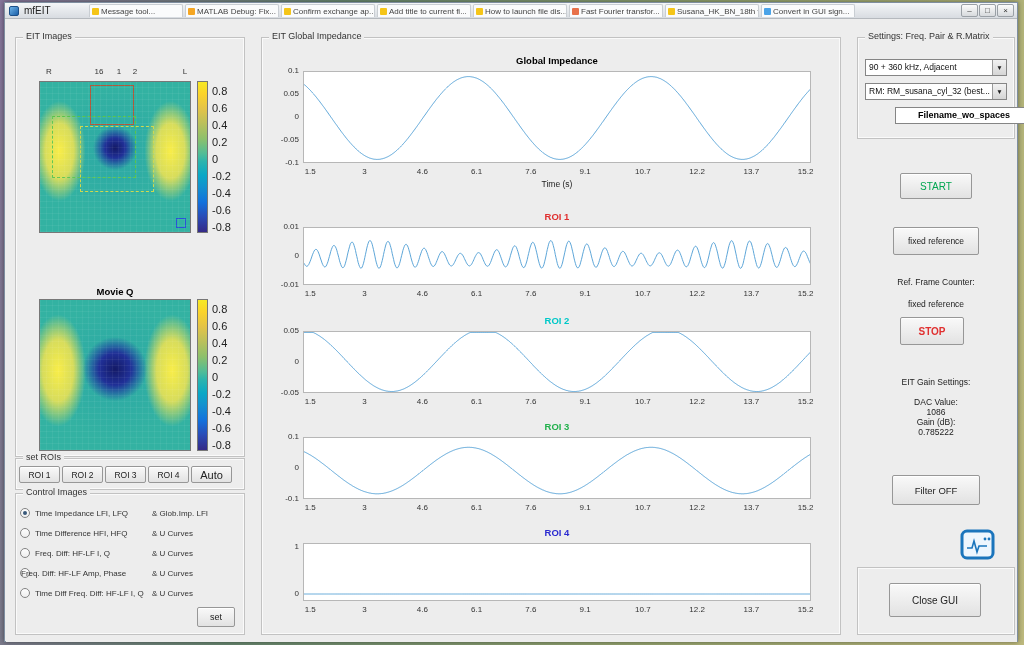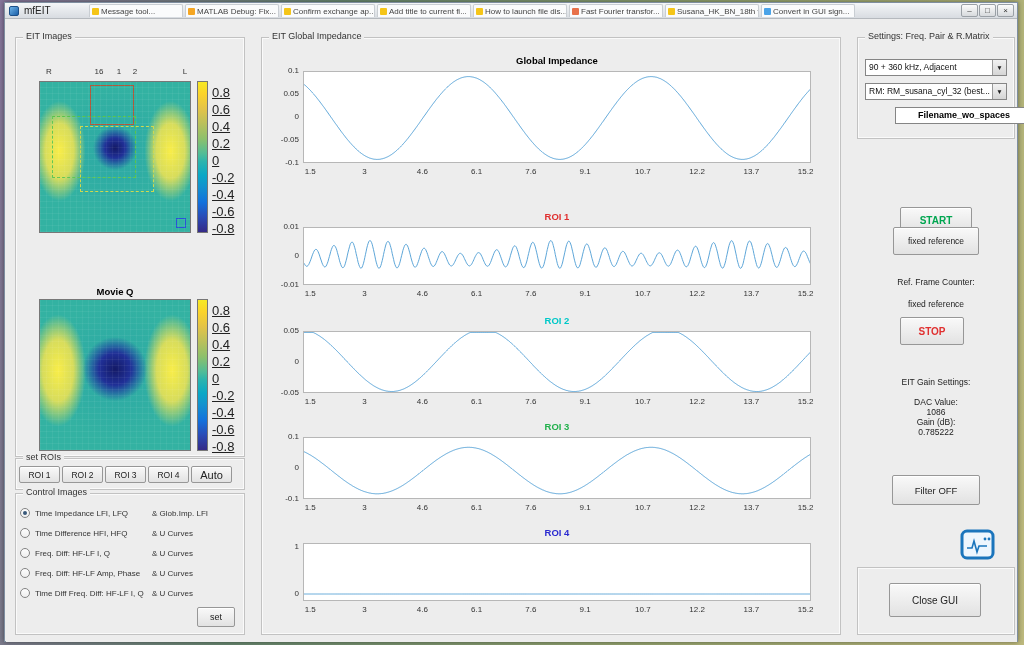--- a/index.html
+++ b/index.html
@@ -30,29 +30,29 @@
     display: flex; align-items: center; justify-content: center; color: #333; }
   .client { position: absolute; left: 1px; top: 17px; width: 1011px; height: 622px; background: #ededed; }
 
   .panel { position: absolute; border: 1px solid #c2c2c2; box-shadow: inset 0 0 0 1px #fafafa; }
   .plabel { position: absolute; top: -7px; left: 7px; background: #ededed; padding: 0 3px;
     font-size: 9px; color: #333; white-space: nowrap; }
 
   .btn { position: absolute; display: flex; align-items: center; justify-content: center;
     background: linear-gradient(#f9f9f9,#e2e2e2); border: 1px solid #979797; border-radius: 2px;
     font-size: 9px; color: #222; box-shadow: inset 0 1px 0 #fff; cursor: default; }
-  .start { color: #00a650; font-weight: bold; font-size: 10px; margin-top: 34px; }
+  .start { color: #00a650; font-weight: normal; font-size: 10px; }
   .stop  { color: #e03030; font-weight: bold; font-size: 10px; }
 
   .plot { position: absolute; background: #fff; border: 1px solid #b7b7b7; }
   .ct   { position: absolute; font-size: 9.5px; font-weight: bold; text-align: center; color: #000; }
   .tick { position: absolute; font-size: 8px; color: #333; }
   .ytick { text-align: right; }
   .xlab { position: absolute; font-size: 8.5px; color: #222; text-align: center; }
-  .cbtick { position: absolute; font-size: 13px; color: #222; text-decoration: underline; }
+  .cbtick { position: absolute; font-size: 11px; color: #222; }
   .ctxt { position: absolute; font-size: 8.5px; color: #222; text-align: center; }
 
   .combo { position: absolute; height: 17px; background: #fff; border: 1px solid #858585;
     font-size: 8.5px; color: #111; line-height: 15px; padding-left: 3px; overflow: hidden; white-space: nowrap; }
   .combo-arrow { position: absolute; right: 0; top: 0; bottom: 0; width: 14px;
     background: linear-gradient(#f2f2f2,#d5d5d5); border-left: 1px solid #9a9a9a;
     display: flex; align-items: center; justify-content: center; font-size: 6.5px; color: #222; }
   .edit { position: absolute; height: 17px; background: #fff; border: 1px solid #858585;
     font-size: 9px; font-weight: bold; text-align: center; line-height: 15px; }
 
@@ -226,21 +226,21 @@
       <div class="radio sel" style="position: absolute; left: 14px; top: 488px;"></div>
       <div class="tick" style="position: absolute; left: 29px; top: 489px; width: 118px;">Time Impedance LFI, LFQ</div>
       <div class="tick" style="position: absolute; left: 146px; top: 489px; width: 86px;">&amp;  Glob.Imp. LFI</div>
       <div class="radio" style="position: absolute; left: 14px; top: 508px;"></div>
       <div class="tick" style="position: absolute; left: 29px; top: 509px; width: 118px;">Time Difference HFI, HFQ</div>
       <div class="tick" style="position: absolute; left: 146px; top: 509px; width: 86px;">&amp;  U Curves</div>
       <div class="radio" style="position: absolute; left: 14px; top: 528px;"></div>
       <div class="tick" style="position: absolute; left: 29px; top: 529px; width: 118px;">Freq. Diff: HF-LF I, Q</div>
       <div class="tick" style="position: absolute; left: 146px; top: 529px; width: 86px;">&amp;  U Curves</div>
       <div class="radio" style="position: absolute; left: 14px; top: 548px;"></div>
-      <div class="tick" style="position: absolute; left: 29px; top: 549px; width: 118px;">Freq. Diff: HF-LF Amp, Phase</div>
+      <div class="tick" style="position: absolute; left: 15px; top: 549px; width: 118px;">Freq. Diff: HF-LF Amp, Phase</div>
       <div class="tick" style="position: absolute; left: 146px; top: 549px; width: 86px;">&amp;  U Curves</div>
       <div class="radio" style="position: absolute; left: 14px; top: 568px;"></div>
       <div class="tick" style="position: absolute; left: 29px; top: 569px; width: 118px;">Time Diff Freq. Diff: HF-LF I, Q</div>
       <div class="tick" style="position: absolute; left: 146px; top: 569px; width: 86px;">&amp;  U Curves</div>
       <div class="ct" style="position: absolute; left: 297px; top: 35px; width: 508px; color: rgb(0, 0, 0);">Global Impedance</div>
       <svg class="plot" width="508" height="92" style="left: 297px; top: 51px;">
         <polyline points="0.0,12.4 0.7,12.9 1.3,13.5 2.0,14.1 2.7,14.7 3.3,15.3 4.0,16.0 4.7,16.7 5.3,17.3 6.0,18.0 6.7,18.7 7.4,19.5 8.0,20.2 8.7,21.0 9.4,21.7 10.0,22.5 10.7,23.3 11.4,24.1 12.0,24.9 12.7,25.7 13.4,26.6 14.0,27.4 14.7,28.3 15.4,29.1 16.0,30.0 16.7,30.9 17.4,31.8 18.0,32.7 18.7,33.6 19.4,34.5 20.1,35.4 20.7,36.3 21.4,37.3 22.1,38.2 22.7,39.1 23.4,40.1 24.1,41.0 24.7,42.0 25.4,42.9 26.1,43.9 26.7,44.8 27.4,45.8 28.1,46.7 28.7,47.7 29.4,48.6 30.1,49.6 30.7,50.5 31.4,51.5 32.1,52.4 32.8,53.3 33.4,54.3 34.1,55.2 34.8,56.1 35.4,57.1 36.1,58.0 36.8,58.9 37.4,59.8 38.1,60.7 38.8,61.6 39.4,62.4 40.1,63.3 40.8,64.2 41.4,65.0 42.1,65.9 42.8,66.7 43.4,67.5 44.1,68.3 44.8,69.1 45.5,69.9 46.1,70.7 46.8,71.4 47.5,72.2 48.1,72.9 48.8,73.6 49.5,74.3 50.1,75.0 50.8,75.7 51.5,76.3 52.1,77.0 52.8,77.6 53.5,78.2 54.1,78.8 54.8,79.4 55.5,79.9 56.1,80.5 56.8,81.0 57.5,81.5 58.2,82.0 58.8,82.4 59.5,82.9 60.2,83.3 60.8,83.7 61.5,84.1 62.2,84.4 62.8,84.8 63.5,85.1 64.2,85.4 64.8,85.7 65.5,86.0 66.2,86.2 66.8,86.4 67.5,86.6 68.2,86.8 68.8,86.9 69.5,87.1 70.2,87.2 70.9,87.3 71.5,87.3 72.2,87.4 72.9,87.4 73.5,87.4 74.2,87.4 74.9,87.3 75.5,87.3 76.2,87.2 76.9,87.1 77.5,86.9 78.2,86.8 78.9,86.6 79.5,86.4 80.2,86.2 80.9,86.0 81.5,85.7 82.2,85.4 82.9,85.1 83.6,84.8 84.2,84.5 84.9,84.1 85.6,83.7 86.2,83.3 86.9,82.9 87.6,82.5 88.2,82.0 88.9,81.5 89.6,81.0 90.2,80.5 90.9,80.0 91.6,79.4 92.2,78.8 92.9,78.3 93.6,77.6 94.2,77.0 94.9,76.4 95.6,75.7 96.3,75.1 96.9,74.4 97.6,73.7 98.3,73.0 98.9,72.2 99.6,71.5 100.3,70.7 100.9,70.0 101.6,69.2 102.3,68.4 102.9,67.6 103.6,66.8 104.3,65.9 104.9,65.1 105.6,64.2 106.3,63.4 106.9,62.5 107.6,61.6 108.3,60.7 109.0,59.8 109.6,58.9 110.3,58.0 111.0,57.1 111.6,56.2 112.3,55.3 113.0,54.3 113.6,53.4 114.3,52.5 115.0,51.5 115.6,50.6 116.3,49.6 117.0,48.7 117.6,47.7 118.3,46.8 119.0,45.8 119.6,44.9 120.3,43.9 121.0,43.0 121.7,42.0 122.3,41.1 123.0,40.1 123.7,39.2 124.3,38.3 125.0,37.3 125.7,36.4 126.3,35.5 127.0,34.6 127.7,33.6 128.3,32.7 129.0,31.8 129.7,31.0 130.3,30.1 131.0,29.2 131.7,28.3 132.3,27.5 133.0,26.6 133.7,25.8 134.4,25.0 135.0,24.2 135.7,23.3 136.4,22.6 137.0,21.8 137.7,21.0 138.4,20.3 139.0,19.5 139.7,18.8 140.4,18.1 141.0,17.4 141.7,16.7 142.4,16.0 143.0,15.4 143.7,14.8 144.4,14.1 145.0,13.5 145.7,13.0 146.4,12.4 147.1,11.9 147.7,11.3 148.4,10.8 149.1,10.3 149.7,9.8 150.4,9.4 151.1,9.0 151.7,8.5 152.4,8.1 153.1,7.8 153.7,7.4 154.4,7.1 155.1,6.8 155.7,6.5 156.4,6.2 157.1,5.9 157.7,5.7 158.4,5.5 159.1,5.3 159.8,5.2 160.4,5.0 161.1,4.9 161.8,4.8 162.4,4.7 163.1,4.6 163.8,4.6 164.4,4.6 165.1,4.6 165.8,4.6 166.4,4.7 167.1,4.8 167.8,4.9 168.4,5.0 169.1,5.1 169.8,5.3 170.4,5.5 171.1,5.7 171.8,5.9 172.5,6.1 173.1,6.4 173.8,6.7 174.5,7.0 175.1,7.3 175.8,7.7 176.5,8.1 177.1,8.4 177.8,8.9 178.5,9.3 179.1,9.7 179.8,10.2 180.5,10.7 181.1,11.2 181.8,11.7 182.5,12.3 183.1,12.8 183.8,13.4 184.5,14.0 185.2,14.6 185.8,15.2 186.5,15.9 187.2,16.5 187.8,17.2 188.5,17.9 189.2,18.6 189.8,19.3 190.5,20.1 191.2,20.8 191.8,21.6 192.5,22.4 193.2,23.2 193.8,24.0 194.5,24.8 195.2,25.6 195.8,26.4 196.5,27.3 197.2,28.1 197.9,29.0 198.5,29.9 199.2,30.7 199.9,31.6 200.5,32.5 201.2,33.4 201.9,34.3 202.5,35.3 203.2,36.2 203.9,37.1 204.5,38.0 205.2,39.0 205.9,39.9 206.5,40.9 207.2,41.8 207.9,42.8 208.5,43.7 209.2,44.7 209.9,45.6 210.6,46.6 211.2,47.5 211.9,48.5 212.6,49.4 213.2,50.4 213.9,51.3 214.6,52.2 215.2,53.2 215.9,54.1 216.6,55.1 217.2,56.0 217.9,56.9 218.6,57.8 219.2,58.7 219.9,59.6 220.6,60.5 221.2,61.4 221.9,62.3 222.6,63.2 223.3,64.0 223.9,64.9 224.6,65.7 225.3,66.6 225.9,67.4 226.6,68.2 227.3,69.0 227.9,69.8 228.6,70.5 229.3,71.3 229.9,72.0 230.6,72.8 231.3,73.5 231.9,74.2 232.6,74.9 233.3,75.6 233.9,76.2 234.6,76.9 235.3,77.5 236.0,78.1 236.6,78.7 237.3,79.3 238.0,79.8 238.6,80.4 239.3,80.9 240.0,81.4 240.6,81.9 241.3,82.3 242.0,82.8 242.6,83.2 243.3,83.6 244.0,84.0 244.6,84.4 245.3,84.7 246.0,85.1 246.6,85.4 247.3,85.6 248.0,85.9 248.7,86.2 249.3,86.4 250.0,86.6 250.7,86.8 251.3,86.9 252.0,87.0 252.7,87.2 253.3,87.2 254.0,87.3 254.7,87.4 255.3,87.4 256.0,87.4 256.7,87.4 257.3,87.3 258.0,87.3 258.7,87.2 259.3,87.1 260.0,87.0 260.7,86.8 261.4,86.6 262.0,86.5 262.7,86.2 263.4,86.0 264.0,85.8 264.7,85.5 265.4,85.2 266.0,84.9 266.7,84.5 267.4,84.2 268.0,83.8 268.7,83.4 269.4,83.0 270.0,82.5 270.7,82.1 271.4,81.6 272.0,81.1 272.7,80.6 273.4,80.1 274.1,79.5 274.7,78.9 275.4,78.4 276.1,77.7 276.7,77.1 277.4,76.5 278.1,75.8 278.7,75.2 279.4,74.5 280.1,73.8 280.7,73.1 281.4,72.4 282.1,71.6 282.7,70.9 283.4,70.1 284.1,69.3 284.7,68.5 285.4,67.7 286.1,66.9 286.8,66.1 287.4,65.2 288.1,64.4 288.8,63.5 289.4,62.7 290.1,61.8 290.8,60.9 291.4,60.0 292.1,59.1 292.8,58.2 293.4,57.3 294.1,56.4 294.8,55.4 295.4,54.5 296.1,53.6 296.8,52.6 297.4,51.7 298.1,50.7 298.8,49.8 299.5,48.9 300.1,47.9 300.8,46.9 301.5,46.0 302.1,45.0 302.8,44.1 303.5,43.1 304.1,42.2 304.8,41.2 305.5,40.3 306.1,39.4 306.8,38.4 307.5,37.5 308.1,36.6 308.8,35.6 309.5,34.7 310.1,33.8 310.8,32.9 311.5,32.0 312.2,31.1 312.8,30.2 313.5,29.3 314.2,28.5 314.8,27.6 315.5,26.8 316.2,25.9 316.8,25.1 317.5,24.3 318.2,23.5 318.8,22.7 319.5,21.9 320.2,21.1 320.8,20.4 321.5,19.6 322.2,18.9 322.8,18.2 323.5,17.5 324.2,16.8 324.9,16.2 325.5,15.5 326.2,14.9 326.9,14.2 327.5,13.6 328.2,13.1 328.9,12.5 329.5,11.9 330.2,11.4 330.9,10.9 331.5,10.4 332.2,9.9 332.9,9.5 333.5,9.0 334.2,8.6 334.9,8.2 335.5,7.8 336.2,7.5 336.9,7.1 337.6,6.8 338.2,6.5 338.9,6.2 339.6,6.0 340.2,5.8 340.9,5.5 341.6,5.4 342.2,5.2 342.9,5.0 343.6,4.9 344.2,4.8 344.9,4.7 345.6,4.7 346.2,4.6 346.9,4.6 347.6,4.6 348.2,4.6 348.9,4.7 349.6,4.8 350.3,4.8 350.9,5.0 351.6,5.1 352.3,5.2 352.9,5.4 353.6,5.6 354.3,5.9 354.9,6.1 355.6,6.4 356.3,6.6 356.9,6.9 357.6,7.3 358.3,7.6 358.9,8.0 359.6,8.4 360.3,8.8 360.9,9.2 361.6,9.7 362.3,10.1 363.0,10.6 363.6,11.1 364.3,11.6 365.0,12.2 365.6,12.7 366.3,13.3 367.0,13.9 367.6,14.5 368.3,15.1 369.0,15.8 369.6,16.4 370.3,17.1 371.0,17.8 371.6,18.5 372.3,19.2 373.0,20.0 373.6,20.7 374.3,21.5 375.0,22.2 375.7,23.0 376.3,23.8 377.0,24.6 377.7,25.5 378.3,26.3 379.0,27.1 379.7,28.0 380.3,28.8 381.0,29.7 381.7,30.6 382.3,31.5 383.0,32.4 383.7,33.3 384.3,34.2 385.0,35.1 385.7,36.0 386.3,37.0 387.0,37.9 387.7,38.8 388.4,39.8 389.0,40.7 389.7,41.6 390.4,42.6 391.0,43.5 391.7,44.5 392.4,45.4 393.0,46.4 393.7,47.4 394.4,48.3 395.0,49.3 395.7,50.2 396.4,51.1 397.0,52.1 397.7,53.0 398.4,54.0 399.0,54.9 399.7,55.8 400.4,56.8 401.1,57.7 401.7,58.6 402.4,59.5 403.1,60.4 403.7,61.3 404.4,62.1 405.1,63.0 405.7,63.9 406.4,64.7 407.1,65.6 407.7,66.4 408.4,67.2 409.1,68.1 409.7,68.9 410.4,69.6 411.1,70.4 411.7,71.2 412.4,71.9 413.1,72.7 413.8,73.4 414.4,74.1 415.1,74.8 415.8,75.5 416.4,76.1 417.1,76.8 417.8,77.4 418.4,78.0 419.1,78.6 419.8,79.2 420.4,79.7 421.1,80.3 421.8,80.8 422.4,81.3 423.1,81.8 423.8,82.3 424.4,82.7 425.1,83.2 425.8,83.6 426.5,84.0 427.1,84.3 427.8,84.7 428.5,85.0 429.1,85.3 429.8,85.6 430.5,85.9 431.1,86.1 431.8,86.3 432.5,86.5 433.1,86.7 433.8,86.9 434.5,87.0 435.1,87.1 435.8,87.2 436.5,87.3 437.1,87.4 437.8,87.4 438.5,87.4 439.2,87.4 439.8,87.4 440.5,87.3 441.2,87.2 441.8,87.1 442.5,87.0 443.2,86.8 443.8,86.7 444.5,86.5 445.2,86.3 445.8,86.1 446.5,85.8 447.2,85.5 447.8,85.2 448.5,84.9 449.2,84.6 449.8,84.2 450.5,83.9 451.2,83.5 451.9,83.0 452.5,82.6 453.2,82.2 453.9,81.7 454.5,81.2 455.2,80.7 455.9,80.1 456.5,79.6 457.2,79.0 457.9,78.5 458.5,77.9 459.2,77.2 459.9,76.6 460.5,76.0 461.2,75.3 461.9,74.6 462.5,73.9 463.2,73.2 463.9,72.5 464.6,71.7 465.2,71.0 465.9,70.2 466.6,69.4 467.2,68.6 467.9,67.8 468.6,67.0 469.2,66.2 469.9,65.4 470.6,64.5 471.2,63.7 471.9,62.8 472.6,61.9 473.2,61.0 473.9,60.1 474.6,59.3 475.2,58.3 475.9,57.4 476.6,56.5 477.3,55.6 477.9,54.7 478.6,53.7 479.3,52.8 479.9,51.8 480.6,50.9 481.3,50.0 481.9,49.0 482.6,48.1 483.3,47.1 483.9,46.2 484.6,45.2 485.3,44.3 485.9,43.3 486.6,42.4 487.3,41.4 487.9,40.5 488.6,39.5 489.3,38.6 490.0,37.6 490.6,36.7 491.3,35.8 492.0,34.9 492.6,34.0 493.3,33.0 494.0,32.1 494.6,31.3 495.3,30.4 496.0,29.5 496.6,28.6 497.3,27.8 498.0,26.9 498.6,26.1 499.3,25.2 500.0,24.4 500.6,23.6 501.3,22.8 502.0,22.0 502.7,21.3 503.3,20.5 504.0,19.8 504.7,19.0 505.3,18.3 506.0,17.6 506.7,16.9 507.3,16.3 508.0,15.6" fill="none" stroke="#4c9cd4" stroke-width="0.9"></polyline>
       </svg>
       <div class="tick ytick" style="position: absolute; left: 249px; top: 46px; width: 44px;">0.1</div>
       <div class="tick ytick" style="position: absolute; left: 249px; top: 69px; width: 44px;">0.05</div>
@@ -250,20 +250,21 @@
       <div class="tick" style="position: absolute; left: 288.231px; top: 147px; width: 32px; text-align: center;">1.5</div>
       <div class="tick" style="position: absolute; left: 342.466px; top: 147px; width: 32px; text-align: center;">3</div>
       <div class="tick" style="position: absolute; left: 400.317px; top: 147px; width: 32px; text-align: center;">4.6</div>
       <div class="tick" style="position: absolute; left: 454.552px; top: 147px; width: 32px; text-align: center;">6.1</div>
       <div class="tick" style="position: absolute; left: 508.786px; top: 147px; width: 32px; text-align: center;">7.6</div>
       <div class="tick" style="position: absolute; left: 563.021px; top: 147px; width: 32px; text-align: center;">9.1</div>
       <div class="tick" style="position: absolute; left: 620.872px; top: 147px; width: 32px; text-align: center;">10.7</div>
       <div class="tick" style="position: absolute; left: 675.107px; top: 147px; width: 32px; text-align: center;">12.2</div>
       <div class="tick" style="position: absolute; left: 729.342px; top: 147px; width: 32px; text-align: center;">13.7</div>
       <div class="tick" style="position: absolute; left: 783.577px; top: 147px; width: 32px; text-align: center;">15.2</div>
+      <div class="xlab" style="position: absolute; left: 297px; top: 159px; width: 508px;">Time (s)</div>
       <div class="ct" style="position: absolute; left: 297px; top: 191px; width: 508px; color: rgb(224, 48, 48);">ROI 1</div>
       <svg class="plot" width="508" height="58" style="left: 297px; top: 207px;">
         <polyline points="0.0,35.2 0.7,36.4 1.3,37.4 2.0,38.1 2.7,38.3 3.3,38.1 4.0,37.6 4.7,36.6 5.3,35.3 6.0,33.7 6.7,31.9 7.4,30.0 8.0,28.1 8.7,26.2 9.4,24.6 10.0,23.2 10.7,22.1 11.4,21.5 12.0,21.3 12.7,21.6 13.4,22.4 14.0,23.5 14.7,25.1 15.4,26.9 16.0,28.9 16.7,31.0 17.4,33.0 18.0,34.9 18.7,36.5 19.4,37.8 20.1,38.6 20.7,39.0 21.4,38.8 22.1,38.1 22.7,36.9 23.4,35.2 24.1,33.2 24.7,30.9 25.4,28.5 26.1,26.0 26.7,23.6 27.4,21.5 28.1,19.7 28.7,18.4 29.4,17.6 30.1,17.4 30.7,17.8 31.4,18.7 32.1,20.2 32.8,22.2 33.4,24.5 34.1,27.0 34.8,29.6 35.4,32.2 36.1,34.6 36.8,36.6 37.4,38.2 38.1,39.3 38.8,39.7 39.4,39.5 40.1,38.7 40.8,37.2 41.4,35.2 42.1,32.7 42.8,30.0 43.4,27.1 44.1,24.1 44.8,21.3 45.5,18.8 46.1,16.7 46.8,15.2 47.5,14.3 48.1,14.1 48.8,14.5 49.5,15.7 50.1,17.5 50.8,19.8 51.5,22.5 52.1,25.5 52.8,28.5 53.5,31.5 54.1,34.3 54.8,36.6 55.5,38.5 56.1,39.7 56.8,40.2 57.5,40.0 58.2,39.0 58.8,37.4 59.5,35.2 60.2,32.5 60.8,29.5 61.5,26.3 62.2,23.1 62.8,20.1 63.5,17.4 64.2,15.2 64.8,13.6 65.5,12.7 66.2,12.5 66.8,13.1 67.5,14.4 68.2,16.3 68.8,18.8 69.5,21.7 70.2,24.8 70.9,28.1 71.5,31.2 72.2,34.1 72.9,36.5 73.5,38.5 74.2,39.7 74.9,40.3 75.5,40.1 76.2,39.1 76.9,37.5 77.5,35.3 78.2,32.7 78.9,29.7 79.5,26.6 80.2,23.5 80.9,20.5 81.5,18.0 82.2,15.8 82.9,14.3 83.6,13.5 84.2,13.4 84.9,14.0 85.6,15.3 86.2,17.2 86.9,19.6 87.6,22.4 88.2,25.4 88.9,28.4 89.6,31.4 90.2,34.1 90.9,36.4 91.6,38.2 92.2,39.4 92.9,39.9 93.6,39.7 94.2,38.9 94.9,37.5 95.6,35.5 96.3,33.1 96.9,30.5 97.6,27.7 98.3,25.0 98.9,22.4 99.6,20.2 100.3,18.4 100.9,17.1 101.6,16.4 102.3,16.3 102.9,16.9 103.6,18.0 104.3,19.7 104.9,21.8 105.6,24.2 106.3,26.8 106.9,29.4 107.6,32.0 108.3,34.3 109.0,36.2 109.6,37.8 110.3,38.8 111.0,39.2 111.6,39.1 112.3,38.4 113.0,37.2 113.6,35.6 114.3,33.7 115.0,31.6 115.6,29.3 116.3,27.1 117.0,25.1 117.6,23.3 118.3,21.8 119.0,20.8 119.6,20.3 120.3,20.2 121.0,20.7 121.7,21.6 122.3,23.0 123.0,24.6 123.7,26.6 124.3,28.6 125.0,30.7 125.7,32.7 126.3,34.5 127.0,36.1 127.7,37.3 128.3,38.1 129.0,38.5 129.7,38.4 130.3,37.9 131.0,37.0 131.7,35.8 132.3,34.3 133.0,32.6 133.7,30.9 134.4,29.1 135.0,27.5 135.7,26.1 136.4,25.0 137.0,24.1 137.7,23.7 138.4,23.6 139.0,24.0 139.7,24.7 140.4,25.7 141.0,27.0 141.7,28.5 142.4,30.1 143.0,31.7 143.7,33.3 144.4,34.8 145.0,36.0 145.7,37.0 146.4,37.6 147.1,38.0 147.7,37.9 148.4,37.5 149.1,36.8 149.7,35.8 150.4,34.6 151.1,33.2 151.7,31.8 152.4,30.3 153.1,28.9 153.7,27.7 154.4,26.7 155.1,25.9 155.7,25.4 156.4,25.3 157.1,25.5 157.7,26.0 158.4,26.8 159.1,27.9 159.8,29.2 160.4,30.6 161.1,32.0 161.8,33.5 162.4,34.8 163.1,35.9 163.8,36.9 164.4,37.5 165.1,37.9 165.8,37.9 166.4,37.5 167.1,36.8 167.8,35.9 168.4,34.7 169.1,33.3 169.8,31.8 170.4,30.3 171.1,28.8 171.8,27.5 172.5,26.3 173.1,25.4 173.8,24.8 174.5,24.6 175.1,24.7 175.8,25.1 176.5,25.9 177.1,27.0 177.8,28.4 178.5,29.9 179.1,31.5 179.8,33.1 180.5,34.6 181.1,35.9 181.8,37.0 182.5,37.8 183.1,38.2 183.8,38.2 184.5,37.8 185.2,37.1 185.8,35.9 186.5,34.5 187.2,32.8 187.8,31.0 188.5,29.1 189.2,27.3 189.8,25.6 190.5,24.1 191.2,22.9 191.8,22.1 192.5,21.7 193.2,21.8 193.8,22.3 194.5,23.3 195.2,24.6 195.8,26.3 196.5,28.2 197.2,30.2 197.9,32.2 198.5,34.1 199.2,35.8 199.9,37.2 200.5,38.3 201.2,38.8 201.9,38.9 202.5,38.4 203.2,37.5 203.9,36.0 204.5,34.2 205.2,32.1 205.9,29.7 206.5,27.3 207.2,25.0 207.9,22.8 208.5,20.8 209.2,19.3 209.9,18.3 210.6,17.8 211.2,17.9 211.9,18.6 212.6,19.8 213.2,21.5 213.9,23.6 214.6,26.0 215.2,28.5 215.9,31.1 216.6,33.5 217.2,35.7 217.9,37.5 218.6,38.8 219.2,39.5 219.9,39.6 220.6,39.1 221.2,37.9 221.9,36.2 222.6,34.0 223.3,31.4 223.9,28.5 224.6,25.6 225.3,22.8 225.9,20.1 226.6,17.9 227.3,16.1 227.9,14.9 228.6,14.3 229.3,14.5 229.9,15.3 230.6,16.8 231.3,18.9 231.9,21.4 232.6,24.2 233.3,27.2 233.9,30.2 234.6,33.1 235.3,35.6 236.0,37.7 236.6,39.2 237.3,40.0 238.0,40.1 238.6,39.5 239.3,38.2 240.0,36.3 240.6,33.8 241.3,31.0 242.0,27.9 242.6,24.7 243.3,21.5 244.0,18.7 244.6,16.2 245.3,14.3 246.0,13.1 246.6,12.6 247.3,12.8 248.0,13.7 248.7,15.4 249.3,17.6 250.0,20.3 250.7,23.4 251.3,26.6 252.0,29.8 252.7,32.8 253.3,35.5 254.0,37.6 254.7,39.2 255.3,40.1 256.0,40.3 256.7,39.7 257.3,38.4 258.0,36.4 258.7,34.0 259.3,31.1 260.0,28.0 260.7,24.8 261.4,21.8 262.0,19.0 262.7,16.6 263.4,14.8 264.0,13.6 264.7,13.2 265.4,13.4 266.0,14.4 266.7,16.0 267.4,18.2 268.0,20.9 268.7,23.8 269.4,26.9 270.0,30.0 270.7,32.8 271.4,35.4 272.0,37.4 272.7,38.9 273.4,39.8 274.1,39.9 274.7,39.4 275.4,38.2 276.1,36.5 276.7,34.2 277.4,31.7 278.1,28.9 278.7,26.1 279.4,23.4 280.1,20.9 280.7,18.8 281.4,17.3 282.1,16.3 282.7,15.9 283.4,16.2 284.1,17.1 284.7,18.5 285.4,20.5 286.1,22.8 286.8,25.4 287.4,28.1 288.1,30.7 288.8,33.2 289.4,35.4 290.1,37.1 290.8,38.4 291.4,39.1 292.1,39.3 292.8,38.9 293.4,37.9 294.1,36.4 294.8,34.6 295.4,32.5 296.1,30.2 296.8,28.0 297.4,25.8 298.1,23.8 298.8,22.1 299.5,20.8 300.1,20.1 300.8,19.8 301.5,20.0 302.1,20.8 302.8,21.9 303.5,23.5 304.1,25.4 304.8,27.4 305.5,29.6 306.1,31.7 306.8,33.7 307.5,35.4 308.1,36.8 308.8,37.8 309.5,38.4 310.1,38.6 310.8,38.2 311.5,37.5 312.2,36.4 312.8,35.0 313.5,33.3 314.2,31.6 314.8,29.8 315.5,28.1 316.2,26.5 316.8,25.2 317.5,24.2 318.2,23.6 318.8,23.3 319.5,23.5 320.2,24.0 320.8,24.9 321.5,26.2 322.2,27.6 322.8,29.2 323.5,30.9 324.2,32.5 324.9,34.1 325.5,35.4 326.2,36.6 326.9,37.4 327.5,37.9 328.2,38.0 328.9,37.8 329.5,37.2 330.2,36.3 330.9,35.2 331.5,33.9 332.2,32.4 332.9,30.9 333.5,29.5 334.2,28.2 334.9,27.0 335.5,26.1 336.2,25.5 336.9,25.3 337.6,25.3 338.2,25.7 338.9,26.4 339.6,27.4 340.2,28.6 340.9,29.9 341.6,31.4 342.2,32.8 342.9,34.2 343.6,35.4 344.2,36.5 344.9,37.3 345.6,37.7 346.2,37.9 346.9,37.7 347.6,37.2 348.2,36.4 348.9,35.3 349.6,34.0 350.3,32.6 350.9,31.1 351.6,29.6 352.3,28.2 352.9,26.9 353.6,25.9 354.3,25.2 354.9,24.8 355.6,24.8 356.3,25.1 356.9,25.7 357.6,26.7 358.3,27.9 358.9,29.3 359.6,30.8 360.3,32.4 360.9,33.9 361.6,35.3 362.3,36.5 363.0,37.4 363.6,38.0 364.3,38.2 365.0,38.0 365.6,37.4 366.3,36.5 367.0,35.2 367.6,33.7 368.3,32.0 369.0,30.1 369.6,28.3 370.3,26.6 371.0,25.0 371.6,23.7 372.3,22.8 373.0,22.2 373.6,22.1 374.3,22.4 375.0,23.1 375.7,24.3 376.3,25.7 377.0,27.5 377.7,29.4 378.3,31.4 379.0,33.3 379.7,35.1 380.3,36.6 381.0,37.8 381.7,38.6 382.3,38.8 383.0,38.6 383.7,37.9 384.3,36.7 385.0,35.1 385.7,33.2 386.3,31.0 387.0,28.6 387.7,26.3 388.4,24.0 389.0,22.0 389.7,20.3 390.4,19.1 391.0,18.4 391.7,18.2 392.4,18.6 393.0,19.5 393.7,21.0 394.4,22.9 395.0,25.1 395.7,27.5 396.4,30.0 397.0,32.5 397.7,34.8 398.4,36.7 399.0,38.2 399.7,39.2 400.4,39.6 401.1,39.3 401.7,38.5 402.4,37.0 403.1,35.0 403.7,32.7 404.4,30.0 405.1,27.1 405.7,24.2 406.4,21.5 407.1,19.1 407.7,17.1 408.4,15.6 409.1,14.8 409.7,14.6 410.4,15.1 411.1,16.3 411.7,18.1 412.4,20.3 413.1,23.0 413.8,25.9 414.4,28.9 415.1,31.8 415.8,34.5 416.4,36.8 417.1,38.5 417.8,39.7 418.4,40.1 419.1,39.9 419.8,38.9 420.4,37.3 421.1,35.1 421.8,32.4 422.4,29.4 423.1,26.2 423.8,23.0 424.4,20.0 425.1,17.4 425.8,15.2 426.5,13.7 427.1,12.8 427.8,12.7 428.5,13.3 429.1,14.6 429.8,16.5 430.5,19.0 431.1,21.9 431.8,25.1 432.5,28.3 433.1,31.4 433.8,34.3 434.5,36.7 435.1,38.6 435.8,39.8 436.5,40.3 437.1,40.0 437.8,39.1 438.5,37.4 439.2,35.2 439.8,32.4 440.5,29.4 441.2,26.2 441.8,23.1 442.5,20.1 443.2,17.5 443.8,15.4 444.5,13.9 445.2,13.1 445.8,13.0 446.5,13.7 447.2,15.0 447.8,17.0 448.5,19.5 449.2,22.3 449.8,25.4 450.5,28.5 451.2,31.5 451.9,34.2 452.5,36.6 453.2,38.4 453.9,39.5 454.5,40.0 455.2,39.8 455.9,38.9 456.5,37.4 457.2,35.3 457.9,32.8 458.5,30.1 459.2,27.2 459.9,24.4 460.5,21.8 461.2,19.5 461.9,17.6 462.5,16.3 463.2,15.7 463.9,15.6 464.6,16.2 465.2,17.5 465.9,19.2 466.6,21.4 467.2,23.9 467.9,26.6 468.6,29.4 469.2,32.0 469.9,34.4 470.6,36.4 471.2,37.9 471.9,38.9 472.6,39.4 473.2,39.2 473.9,38.5 474.6,37.2 475.2,35.5 475.9,33.5 476.6,31.2 477.3,28.8 477.9,26.5 478.6,24.4 479.3,22.5 479.9,21.0 480.6,20.0 481.3,19.5 481.9,19.5 482.6,20.0 483.3,21.0 483.9,22.4 484.6,24.2 485.3,26.2 485.9,28.4 486.6,30.6 487.3,32.7 487.9,34.6 488.6,36.2 489.3,37.5 490.0,38.3 490.6,38.6 491.3,38.5 492.0,37.9 492.6,37.0 493.3,35.6 494.0,34.1 494.6,32.3 495.3,30.5 496.0,28.7 496.6,27.0 497.3,25.5 498.0,24.4 498.6,23.5 499.3,23.1 500.0,23.1 500.6,23.5 501.3,24.2 502.0,25.3 502.7,26.7 503.3,28.3 504.0,30.0 504.7,31.7 505.3,33.3 506.0,34.8 506.7,36.1 507.3,37.1 508.0,37.7" fill="none" stroke="#4c9cd4" stroke-width="0.9"></polyline>
       </svg>
       <div class="tick ytick" style="position: absolute; left: 249px; top: 202px; width: 44px;">0.01</div>
       <div class="tick ytick" style="position: absolute; left: 249px; top: 231px; width: 44px;">0</div>
       <div class="tick ytick" style="position: absolute; left: 249px; top: 260px; width: 44px;">-0.01</div>
       <div class="tick" style="position: absolute; left: 288.231px; top: 269px; width: 32px; text-align: center;">1.5</div>
       <div class="tick" style="position: absolute; left: 342.466px; top: 269px; width: 32px; text-align: center;">3</div>
       <div class="tick" style="position: absolute; left: 400.317px; top: 269px; width: 32px; text-align: center;">4.6</div>

